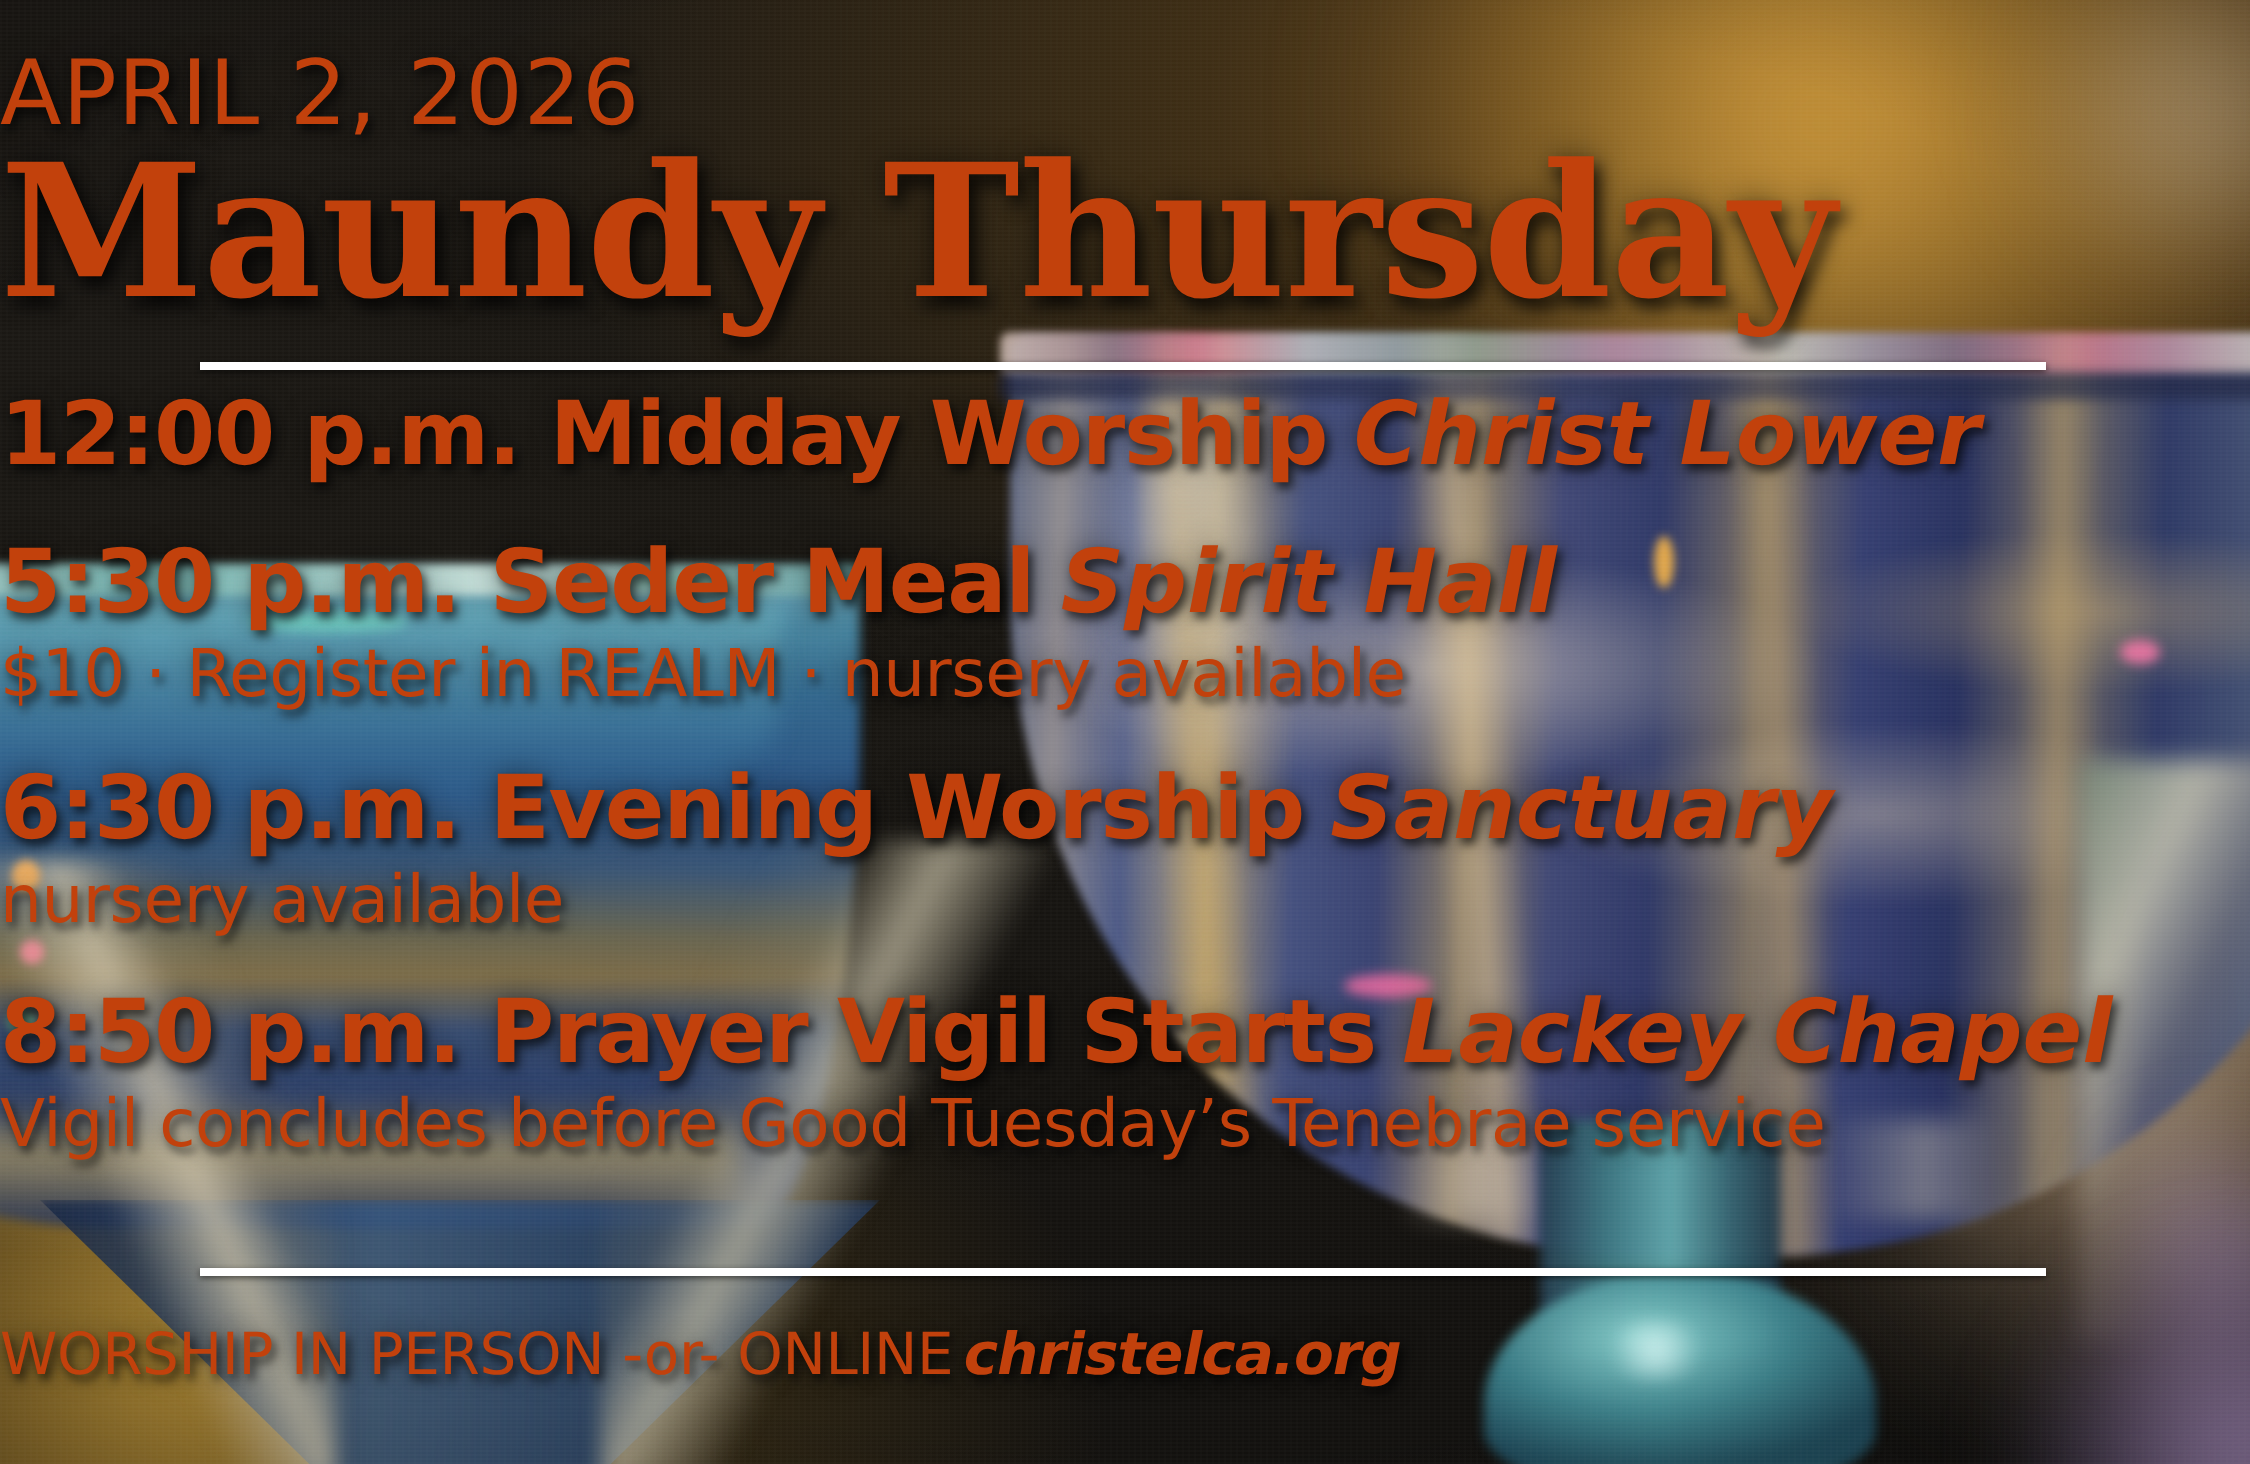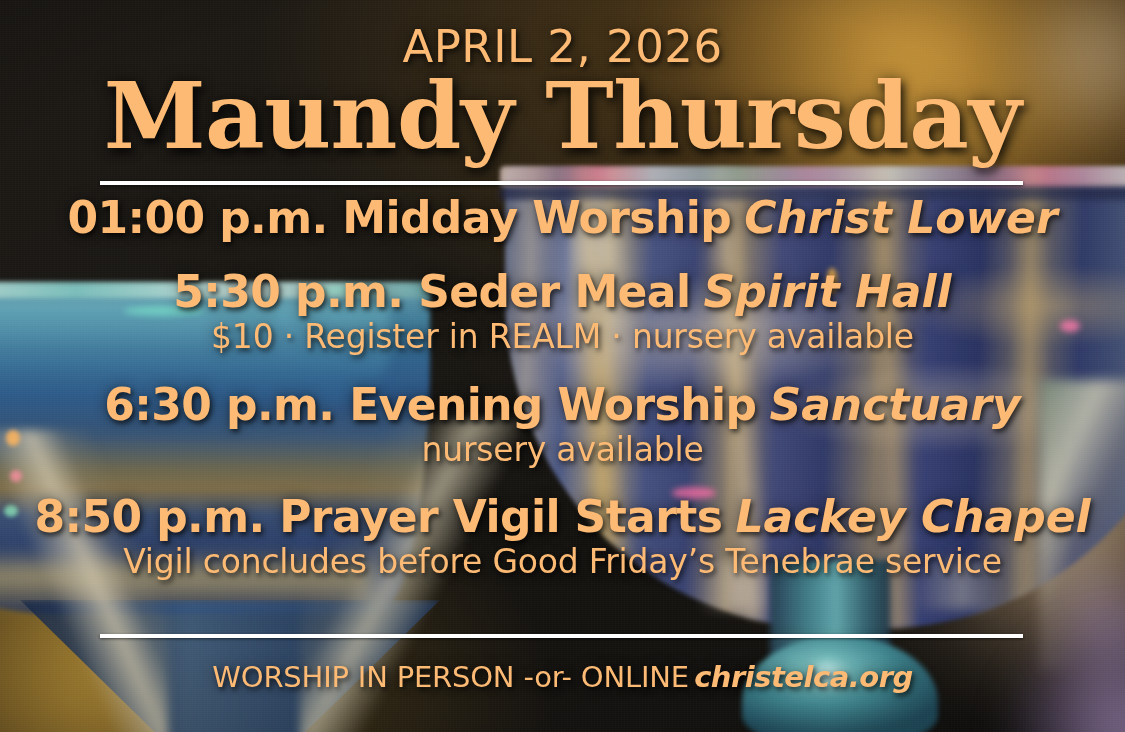--- a/index.html
+++ b/index.html
@@ -228,21 +228,21 @@
   .grain{
     inset:0;opacity:.05;
     background-image:
       repeating-linear-gradient(0deg, rgba(255,255,255,.35) 0 1px, rgba(0,0,0,0) 1px 2px),
       repeating-linear-gradient(90deg, rgba(255,255,255,.25) 0 1px, rgba(0,0,0,0) 1px 3px);
   }
 
   
   .content{
     position:absolute;inset:0;
-    color:#fdba74;text-align:center;padding-left:11px;
+    color:#c2410c;text-align:left;padding-left:11px;
   }
   .shadow-soft{ text-shadow:2px 3px 5px rgba(0,0,0,.62), 0 0 14px rgba(0,0,0,.45); }
 
   .date-line{
     position:absolute;left:0;right:0;top:20px;
     font-size:45px;font-weight:400;letter-spacing:.5px;
     font-family:"DejaVu Sans", sans-serif;
   }
   .title{
     position:absolute;left:0;right:0;top:68px;
@@ -350,36 +350,36 @@
 
   <div class="content">
 
     <div class="date-line shadow-soft">APRIL 2, 2026</div>
 
     <div class="title">Maundy Thursday</div>
 
     <div class="rule rule-top"></div>
 
     <div class="sched r1">
-      <div class="line ev shadow-soft"><span>01:00 p.m. Midday Worship</span><span class="where">Christ Lower</span></div>
+      <div class="line ev shadow-soft"><span>12:00 p.m. Midday Worship</span><span class="where">Christ Lower</span></div>
     </div>
 
     <div class="sched r2">
       <div class="line ev shadow-soft"><span>5:30 p.m. Seder Meal</span><span class="where">Spirit Hall</span></div>
       <div class="line sub shadow-soft">$10 · Register in REALM · nursery available</div>
     </div>
 
     <div class="sched r3">
       <div class="line ev shadow-soft"><span>6:30 p.m. Evening Worship</span><span class="where">Sanctuary</span></div>
       <div class="line sub shadow-soft">nursery available</div>
     </div>
 
     <div class="sched r4">
       <div class="line ev shadow-soft"><span>8:50 p.m. Prayer Vigil Starts</span><span class="where">Lackey Chapel</span></div>
-      <div class="line sub shadow-soft">Vigil concludes before Good Friday’s Tenebrae service</div>
+      <div class="line sub shadow-soft">Vigil concludes before Good Tuesday’s Tenebrae service</div>
     </div>
 
     <div class="rule rule-bottom"></div>
 
     <div class="footer shadow-soft"><span>WORSHIP IN PERSON -or- ONLINE</span><span class="url">christelca.org</span></div>
 
   </div>
 </div>
 
 </body></html>

